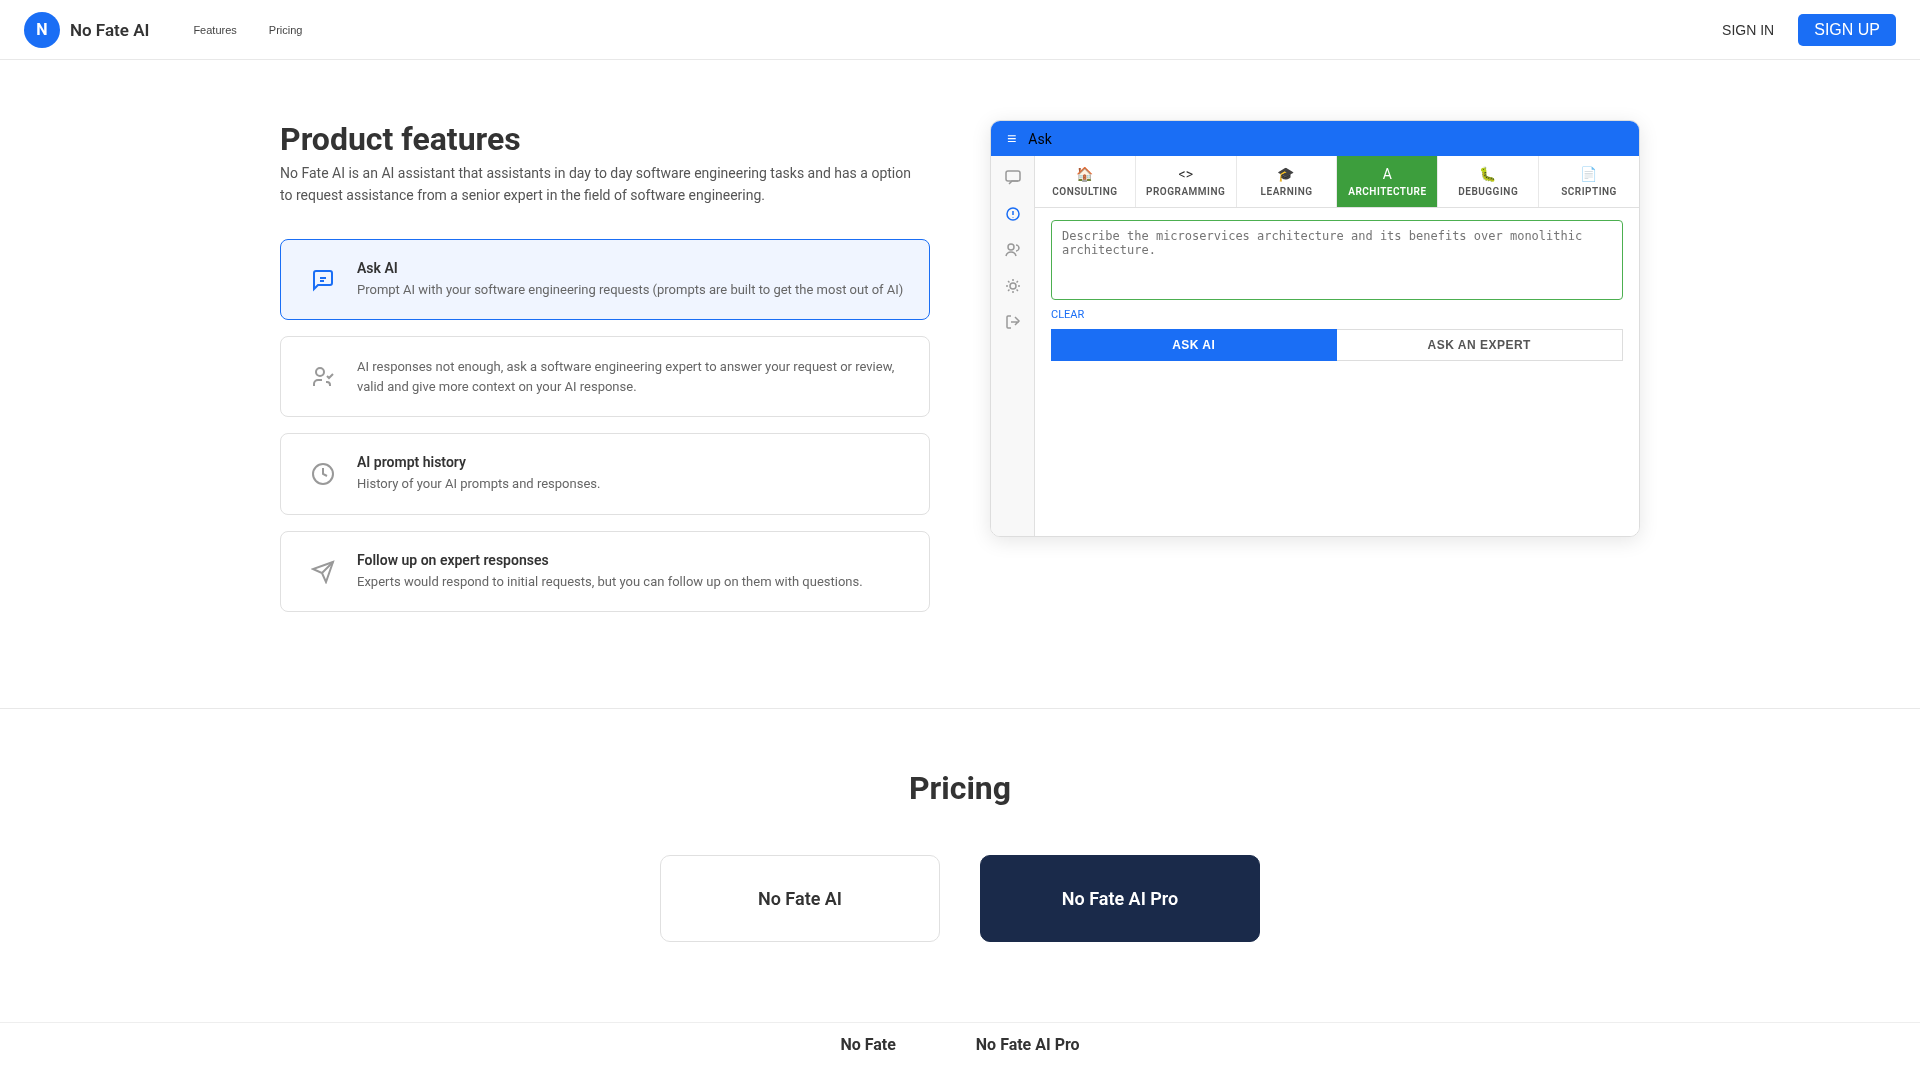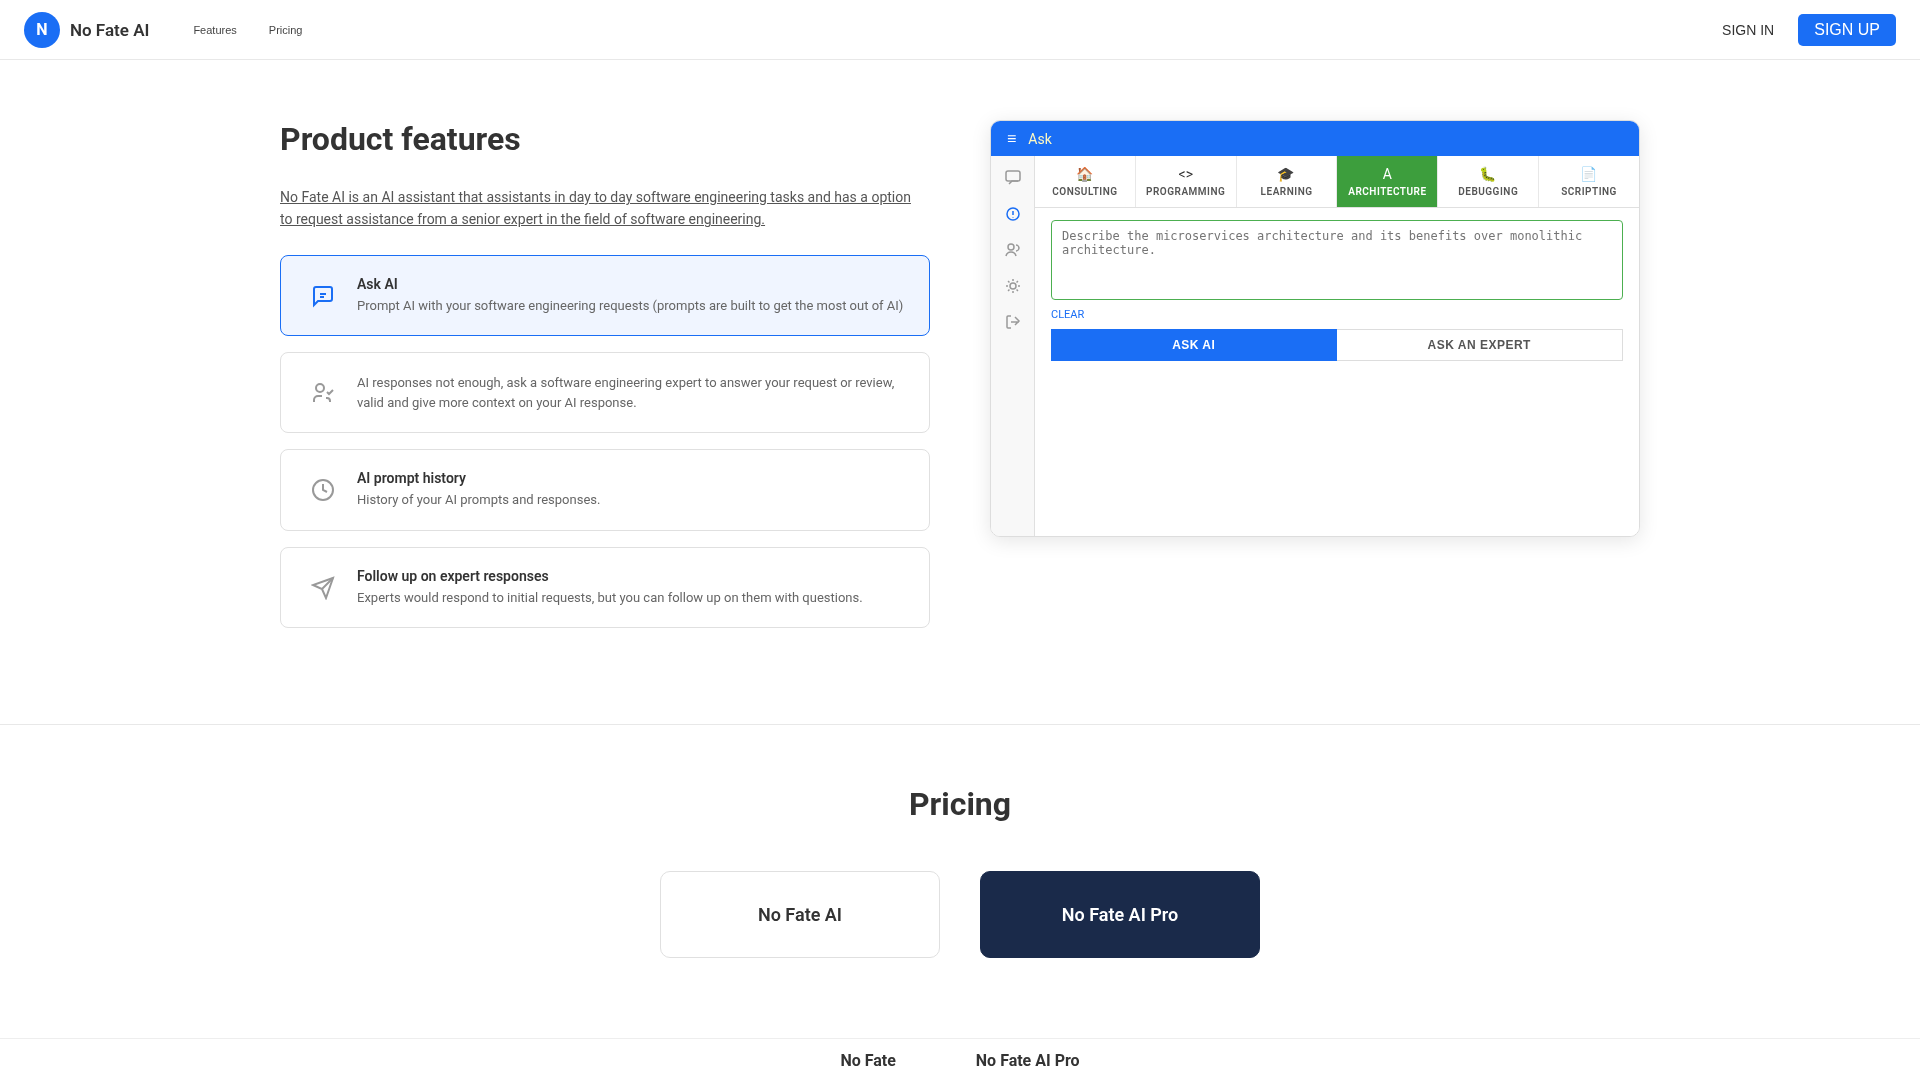--- a/index.html
+++ b/index.html
@@ -33,22 +33,22 @@
       padding: 7px 16px; border-radius: 5px; font-weight: 500;
     }
 
     
     .section-features {
       padding: 60px 40px 80px 40px;
       max-width: 1440px; margin: 0 auto;
       display: grid; grid-template-columns: 1fr 1fr; gap: 60px; align-items: start;
     }
     .features-left { }
-    .features-title { font-size: 32px; font-weight: 700; margin-bottom: 28px; }
-    .features-desc { font-size: 14px; color: #555; line-height: 1.6; margin-bottom: 24px; max-width: 640px; text-decoration: underline; }
+    .features-title { font-size: 32px; font-weight: 700; margin-bottom: 4px; }
+    .features-desc { font-size: 14px; color: #555; line-height: 1.6; margin-bottom: 32px; max-width: 640px; }
 
     .feature-card {
       border: 1px solid #e0e0e0; border-radius: 8px; padding: 20px 24px;
       margin-bottom: 16px; display: flex; align-items: flex-start; gap: 16px; cursor: pointer;
     }
     .feature-card.active { border-color: #1a6ef5; background: #f0f5ff; }
     .feature-icon { width: 36px; height: 36px; flex-shrink: 0; display: flex; align-items: center; justify-content: center; margin-top: 2px; }
     .feature-icon svg { width: 24px; height: 24px; }
     .feature-card-title { font-size: 14px; font-weight: 600; margin-bottom: 4px; }
     .feature-card-desc { font-size: 13px; color: #666; line-height: 1.5; }
@@ -56,21 +56,21 @@
     
     .features-right { }
     .app-preview {
       border: 1px solid #ddd; border-radius: 10px; overflow: hidden;
       box-shadow: 0 4px 20px rgba(0,0,0,0.1);
     }
     .app-topbar {
       background: #1a6ef5; display: flex; align-items: center; padding: 8px 16px; gap: 12px;
     }
     .app-topbar-icon { color: #fff; font-size: 16px; }
-    .app-topbar-title { color: #fef9c3; font-size: 14px; }
+    .app-topbar-title { color: #000000; font-size: 14px; }
     .app-body { display: flex; min-height: 380px; }
     .app-sidebar {
       width: 44px; background: #f8f8f8; border-right: 1px solid #e0e0e0;
       display: flex; flex-direction: column; align-items: center; padding: 12px 0; gap: 16px;
     }
     .app-sidebar-icon { width: 20px; height: 20px; color: #999; display: flex; align-items: center; justify-content: center; font-size: 13px; }
     .app-sidebar-icon.active { color: #1a6ef5; }
     .app-main { flex: 1; background: #fff; }
 
     

